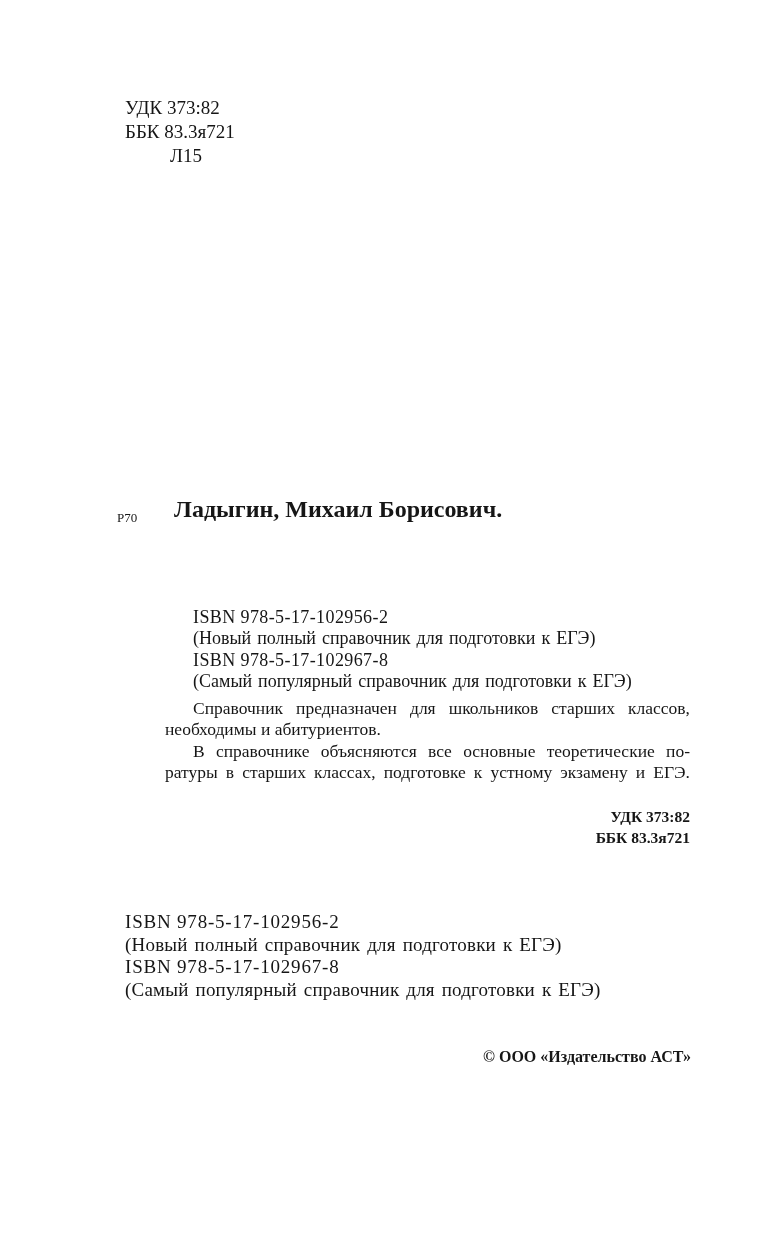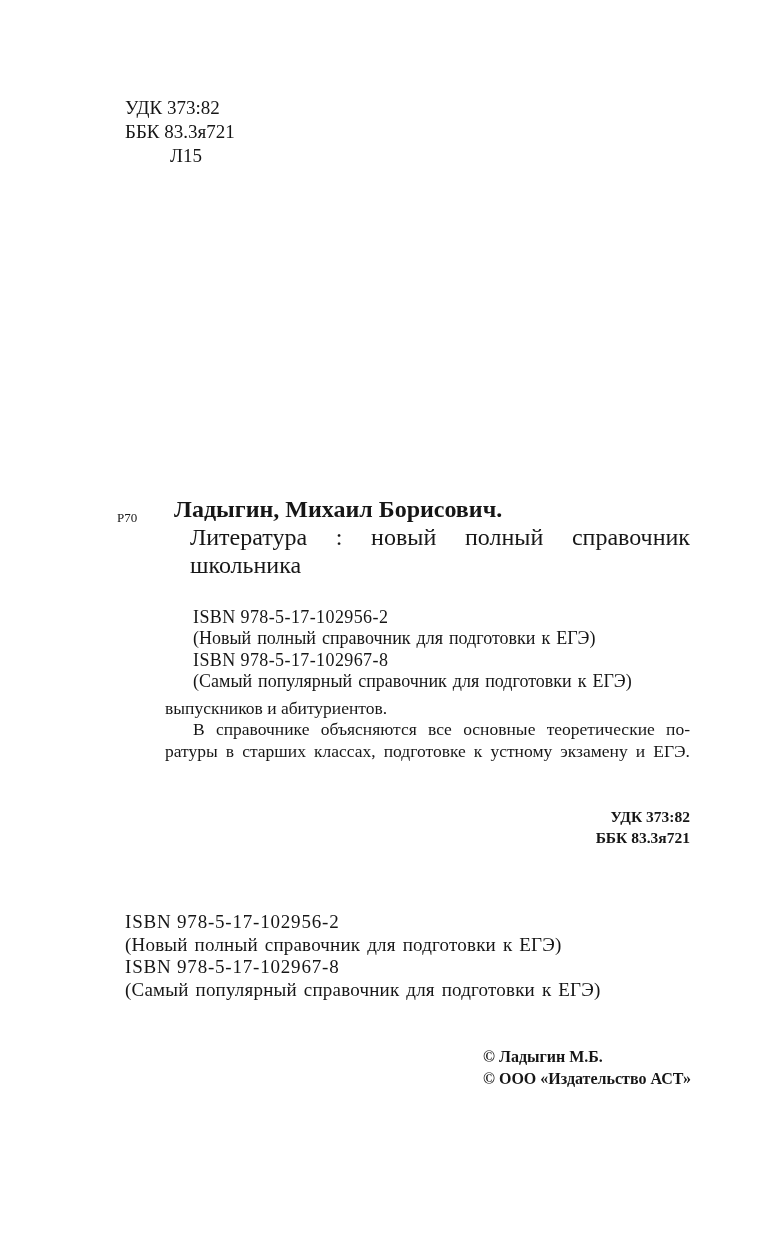--- a/index.html
+++ b/index.html
@@ -52,44 +52,43 @@
 <div class="abs top-codes">
   <div>УДК 373:82</div>
   <div>ББК 83.3я721</div>
   <div class="author-sign">Л15</div>
 </div>
 
 <div class="abs entry-code">Р70</div>
 
 <div class="abs card">
   <div class="heading">Ладыгин, Михаил Борисович.</div>
-  <div class="indent25 just">Литература : новый полный справочник школьника</div>
 </div>
 
 <div class="abs card-isbn">
   <div class="isbn-num">ISBN 978-5-17-102956-2</div>
   <div class="series">(Новый полный справочник для подготовки к ЕГЭ)</div>
   <div class="isbn-num">ISBN 978-5-17-102967-8</div>
   <div class="series">(Самый популярный справочник для подготовки к ЕГЭ)</div>
 </div>
 
 <div class="abs annotation">
-  <div>выпускников и абитуриентов.</div>
+  <div class="indent28 just">Справочник предназначен для школьников старших классов,</div>
+  <div>необходимы и абитуриентов.</div>
   <div class="indent28 just">В справочнике объясняются все основные теоретические по-</div>
   <div class="just">ратуры в старших классах, подготовке к устному экзамену и ЕГЭ.</div>
 </div>
 
 <div class="abs right-codes">
   <div>УДК 373:82</div>
   <div>ББК 83.3я721</div>
 </div>
 
 <div class="abs bottom-isbn">
   <div class="isbn-num">ISBN 978-5-17-102956-2</div>
   <div class="series">(Новый полный справочник для подготовки к ЕГЭ)</div>
   <div class="isbn-num">ISBN 978-5-17-102967-8</div>
   <div class="series">(Самый популярный справочник для подготовки к ЕГЭ)</div>
 </div>
 
 <div class="abs copyright">
-  <div>© Ладыгин М.Б.</div>
   <div>© ООО «Издательство АСТ»</div>
 </div>
 
 </body></html>

